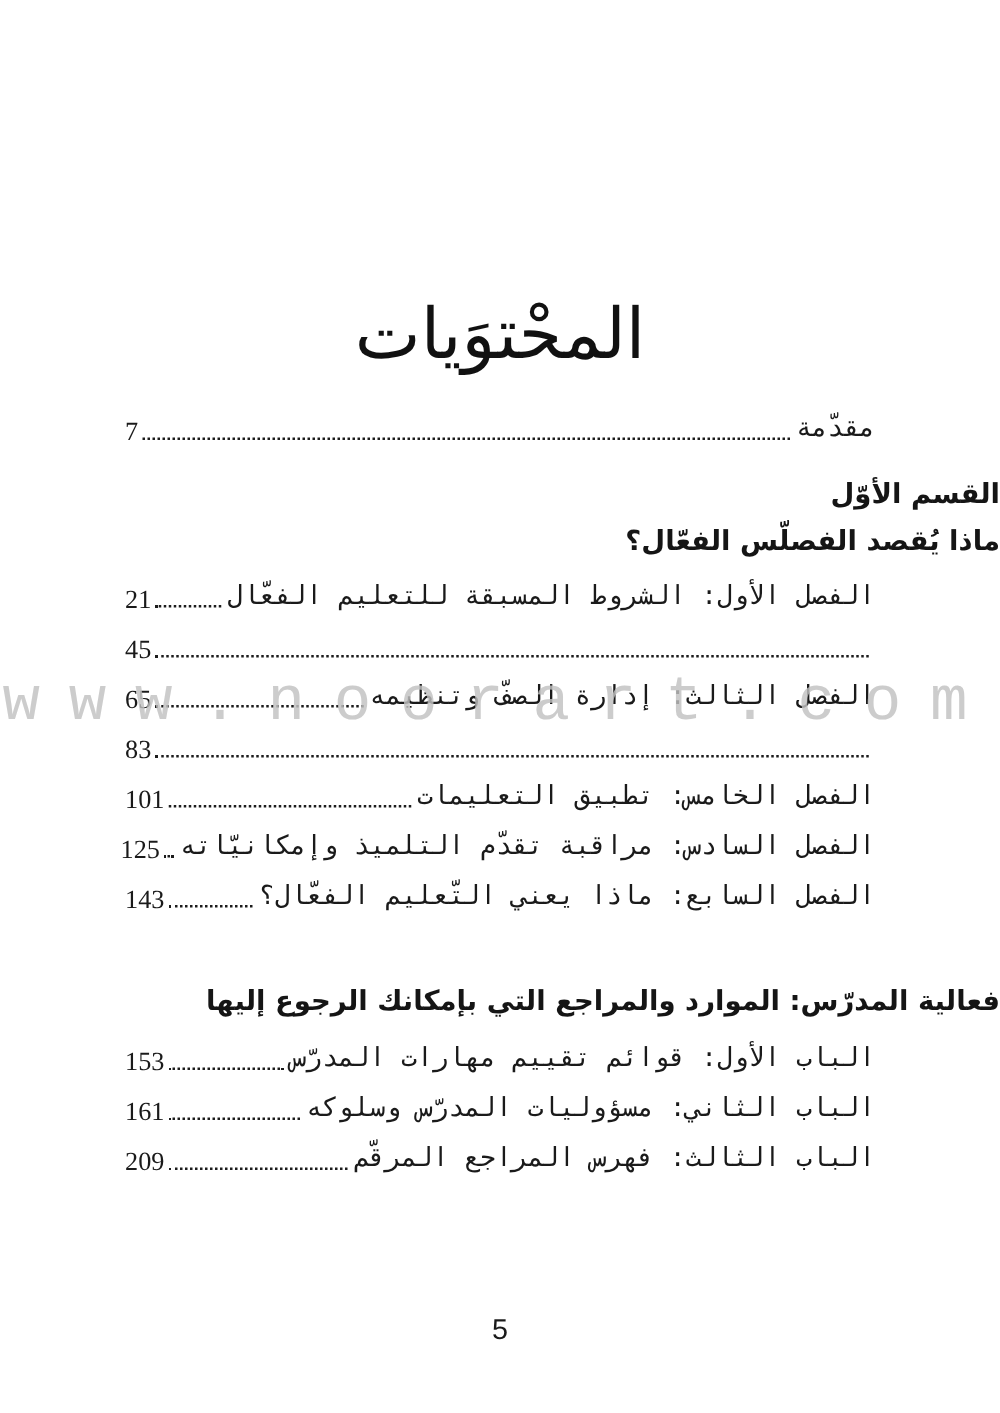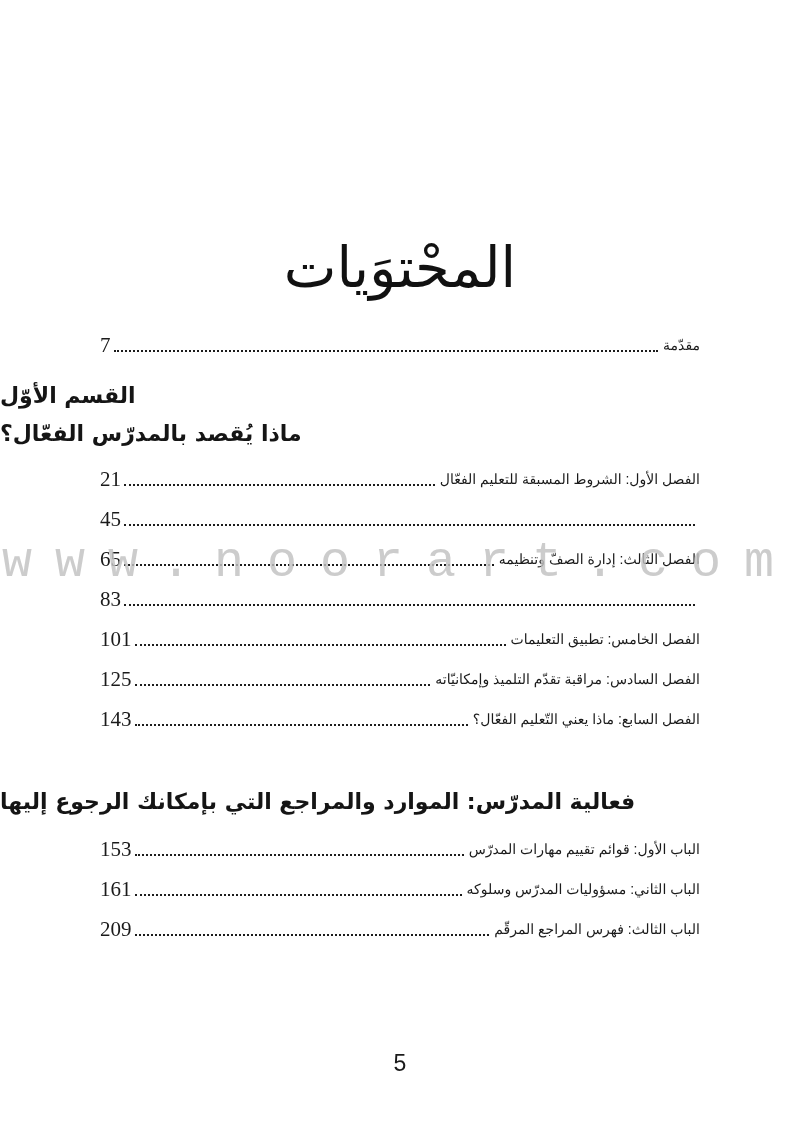--- a/index.html
+++ b/index.html
@@ -15,36 +15,36 @@
     font-size:56px; line-height:84px;
     font-family:"DejaVu Sans", sans-serif;
     color:#111111;
   }
   .toc-row {
     position:absolute; left:100px; right:100px;
     display:flex; direction:rtl; align-items:flex-end;
     height:30px;
   }
   .toc-label {
-    font-size:14px; line-height:30px; white-space:nowrap;
-    font-family:Liberation Sans, sans-serif;
+    font-size:21px; line-height:30px; white-space:nowrap;
+    font-family:Liberation Mono, monospace;
   }
   .dot-leader {
     flex:1 1 auto; min-width:8px;
     border-bottom:2px dotted #1c1c1c;
     margin:0 5px 8px 3px;
   }
   .toc-page {
     font-family:"Liberation Serif", serif;
     font-size:21px; line-height:30px;
     direction:ltr; white-space:nowrap;
   }
   .section-heading, .section-subtitle {
     position:absolute; left:0; right:0;
-    text-align:left; direction:rtl;
+    text-align:right; direction:rtl;
     font-weight:bold; font-size:22px; line-height:32px;
     font-family:"DejaVu Sans", sans-serif;
     color:#151515;
   }
   .watermark {
     position:absolute; top:536px; left:2px;
     width:800px; overflow:hidden;
     font-family:"Liberation Mono", monospace;
     font-size:50px; line-height:54px;
     letter-spacing:23px; white-space:nowrap;
@@ -65,21 +65,21 @@
 
   <div class="book-title">المحْتوَيات</div>
 
   <div class="toc-row" style="top:330px">
     <span class="toc-label">مقدّمة</span>
     <span class="dot-leader"></span>
     <span class="toc-page">7</span>
   </div>
 
   <div class="section-heading" style="top:380px">القسم الأوّل</div>
-  <div class="section-subtitle" style="top:418px">ماذا يُقصد بالمدرّس الفعّال؟</div>
+  <div class="section-subtitle" style="top:418px">ماذا يُقصد الفصلّس الفعّال؟</div>
 
   <div class="toc-row" style="top:464px">
     <span class="toc-label">الفصل الأول: الشروط المسبقة للتعليم الفعّال</span>
     <span class="dot-leader"></span>
     <span class="toc-page">21</span>
   </div>
   <div class="toc-row" style="top:504px">
     <span class="dot-leader"></span>
     <span class="toc-page">45</span>
   </div>

